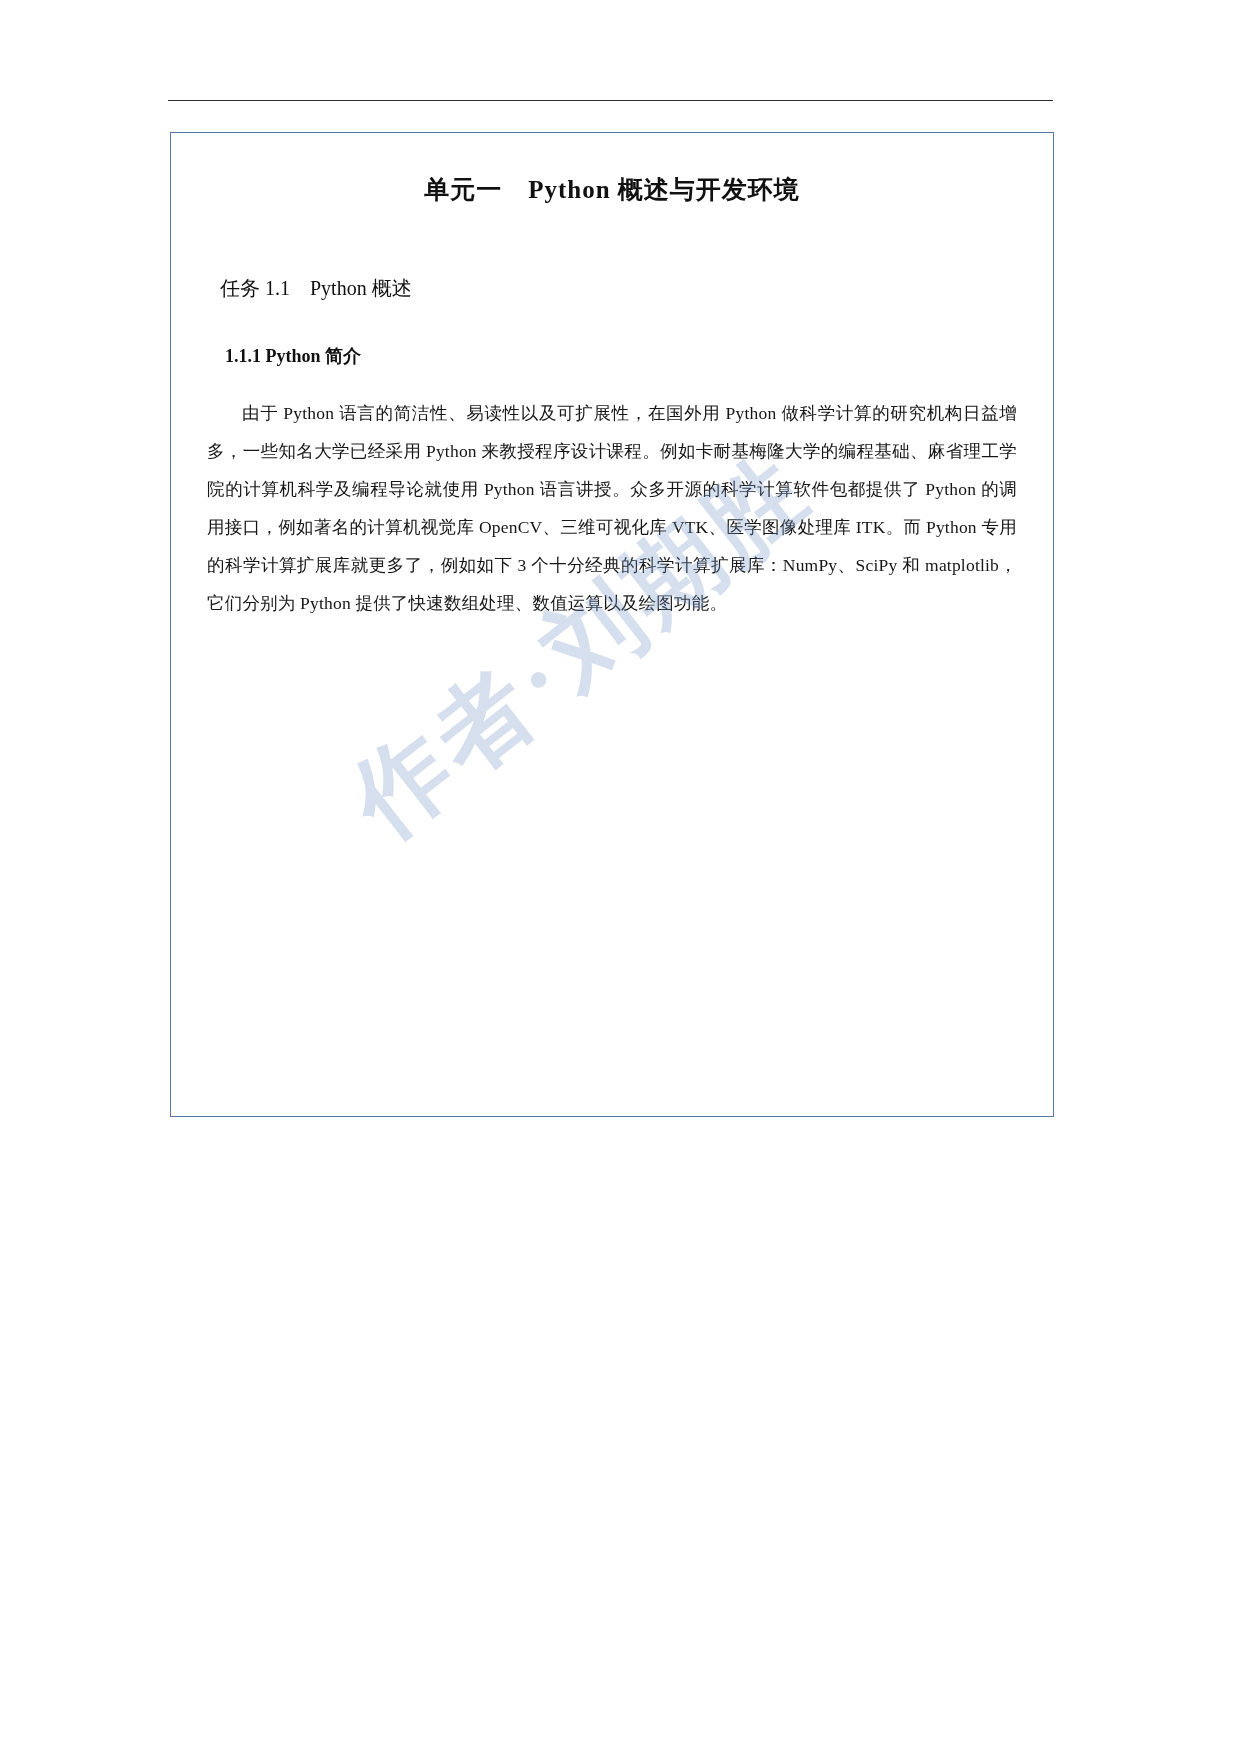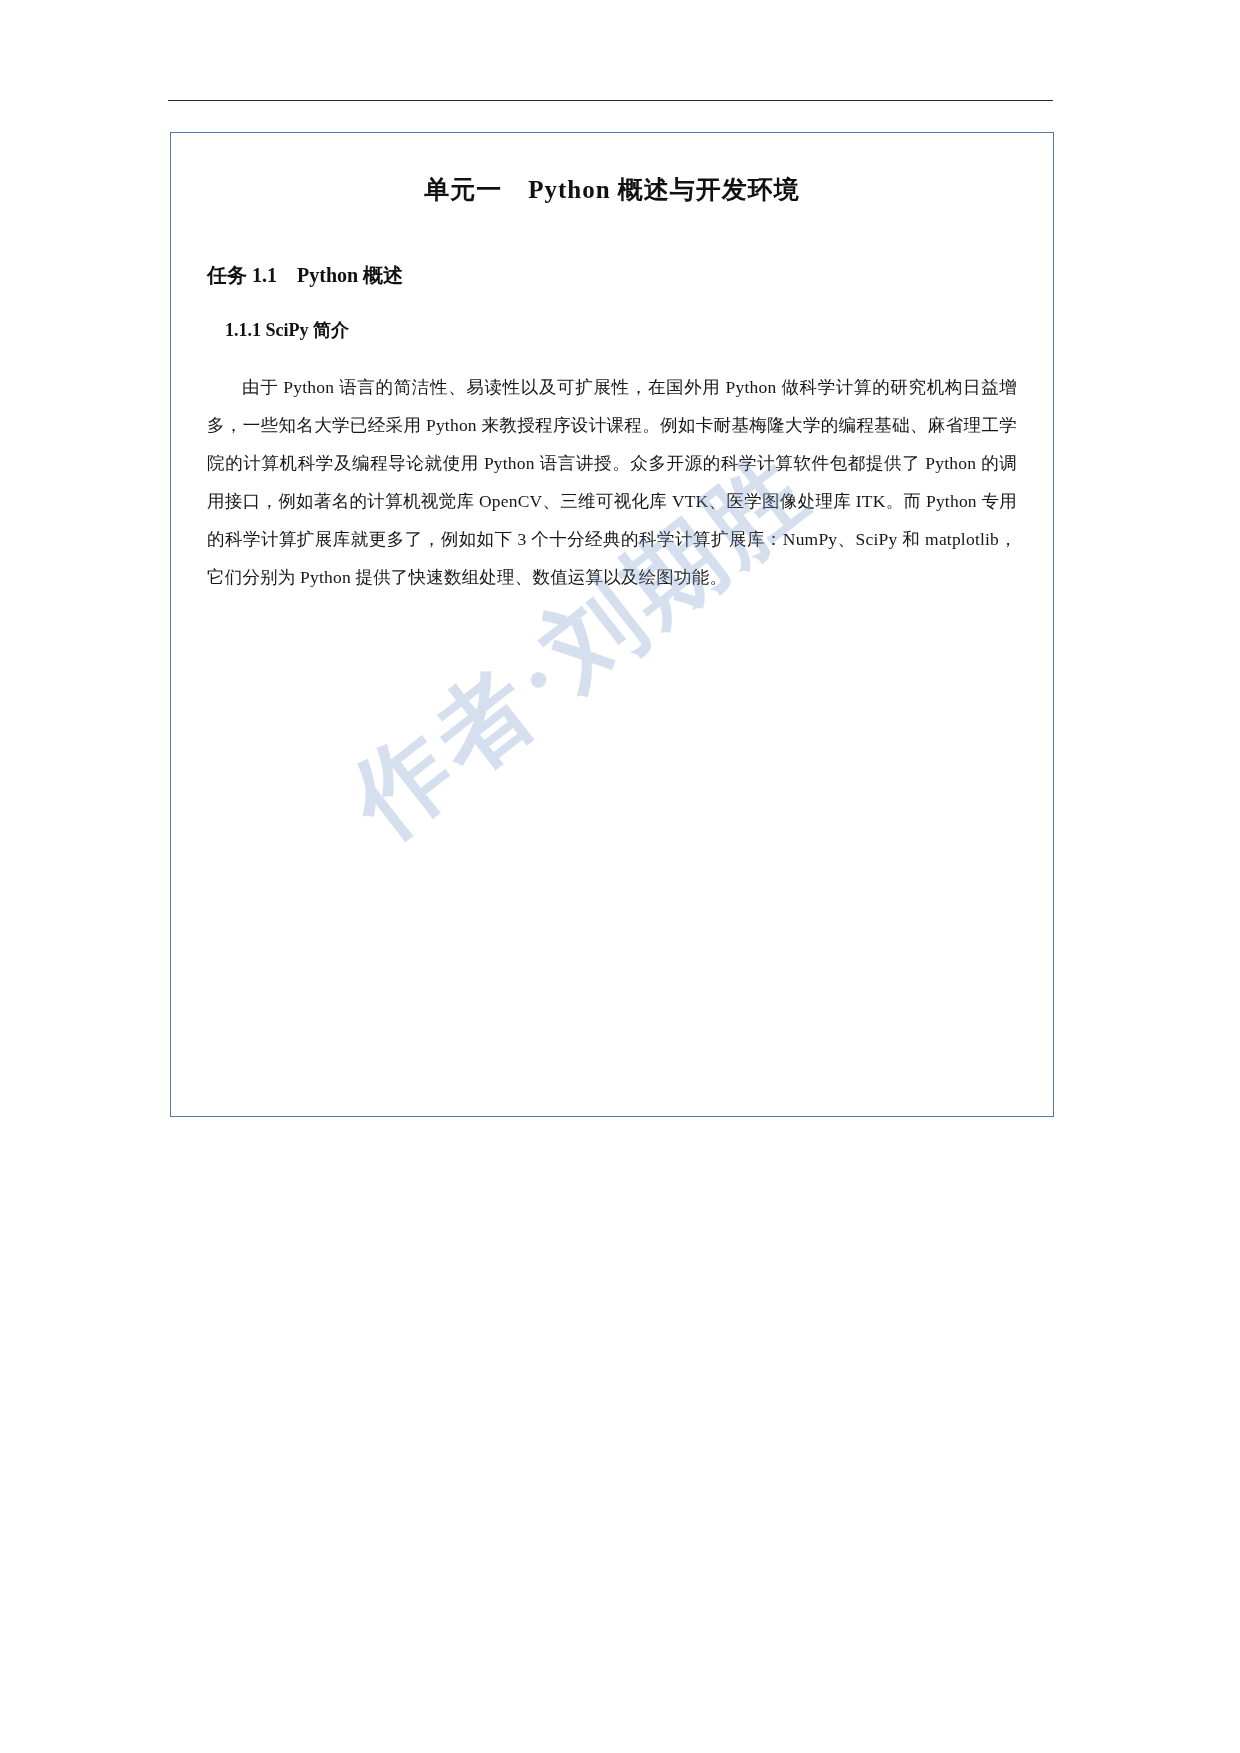--- a/index.html
+++ b/index.html
@@ -70,22 +70,22 @@
   p.indent {
     text-indent: 2em;
   }
 
   .gap-sm { height: 14px; }
   .gap-md { height: 22px; }
   .gap-lg { height: 30px; }
 
   h2.task-heading {
     font-size: 20px;
-    font-weight: bold;
-    margin: 0;
+    font-weight: normal;
+    margin: 13px;
     padding: 0;
     line-height: 34px;
     color: #111;
   }
   h3.sub-heading {
     font-size: 18px;
     font-weight: bold;
     margin: 0;
     padding: 0;
     line-height: 32px;
@@ -132,21 +132,21 @@
 
     <div class="gap-lg"></div>
 
 
     <div class="gap-md"></div>
 
     <h2 class="task-heading">任务 1.1　Python 概述</h2>
 
     <div class="gap-md"></div>
 
-    <h3 class="sub-heading">1.1.1 SciPy 简介</h3>
+    <h3 class="sub-heading">1.1.1 Python 简介</h3>
 
     <div class="gap-md"></div>
 
 
     <p class="body-text indent">由于 Python 语言的简洁性、易读性以及可扩展性，在国外用 Python 做科学计算的研究机构日益增多，一些知名大学已经采用 Python 来教授程序设计课程。例如卡耐基梅隆大学的编程基础、麻省理工学院的计算机科学及编程导论就使用 Python 语言讲授。众多开源的科学计算软件包都提供了 Python 的调用接口，例如著名的计算机视觉库 OpenCV、三维可视化库 VTK、医学图像处理库 ITK。而 Python 专用的科学计算扩展库就更多了，例如如下 3 个十分经典的科学计算扩展库：NumPy、SciPy 和 matplotlib，它们分别为 Python 提供了快速数组处理、数值运算以及绘图功能。</p>
 
 
     <div class="gap-sm"></div>
 
 

